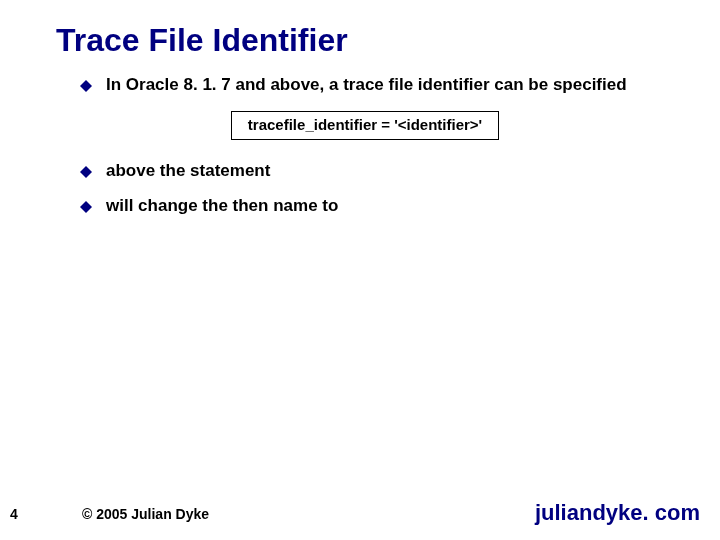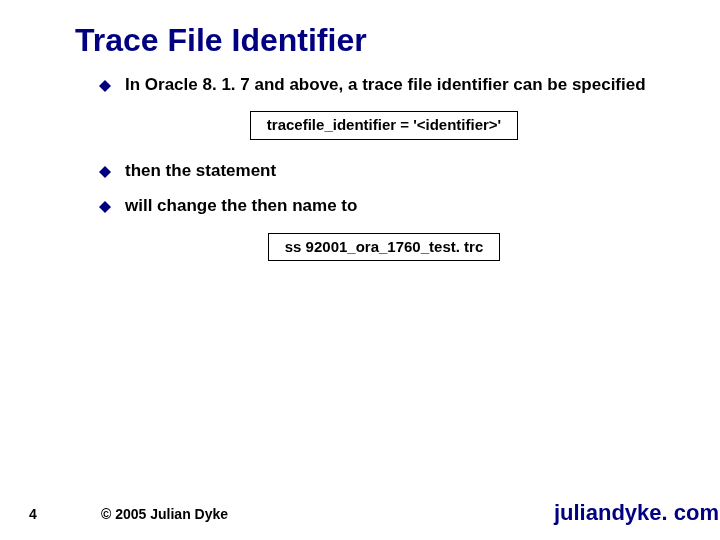--- a/index.html
+++ b/index.html
@@ -11,21 +11,20 @@
     font-family: Arial, Helvetica, sans-serif;
     color: #000;
     position: relative;
     overflow: hidden;
   }
   .slide {
     position: relative;
     width: 584px;
     height: 540px;
     box-sizing: border-box;
-    margin-left: 19px;
   }
   .title {
     position: absolute;
     left: 56px;
     top: 22px;
     font-size: 32px;
     font-weight: bold;
     color: #000080;
   }
   .content {
@@ -123,35 +122,32 @@
     </div>
 
 
     <div class="item">
       <div class="bullet-row">
         <span class="bullet">
           <svg width="12" height="12" viewBox="0 0 12 12">
               <polygon points="6,0 12,6 6,12 0,6" fill="#000080"></polygon>
             </svg>
         </span>
-        <span class="bullet-text">then the statement</span>
+        <span class="bullet-text">above the statement</span>
       </div>
     </div>
 
     <div class="item">
       <div class="bullet-row">
         <span class="bullet">
           <svg width="12" height="12" viewBox="0 0 12 12">
               <polygon points="6,0 12,6 6,12 0,6" fill="#000080"></polygon>
             </svg>
         </span>
         <span class="bullet-text">will change the then name to</span>
-      </div>
-      <div class="codebox-wrap">
-        <div class="codebox">ss 92001_ora_1760_test. trc</div>
       </div>
     </div>
 
   </div>
 
   <div class="footer">
     <div class="pagenum">4</div>
     <div class="copyright">© 2005 Julian Dyke</div>
     <div class="site">juliandyke. com</div>
   </div>

